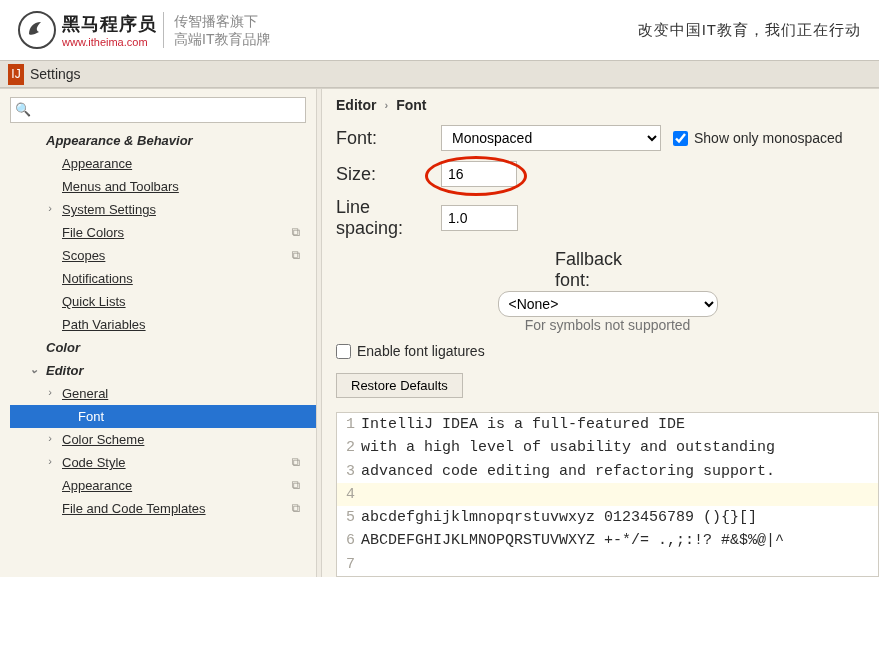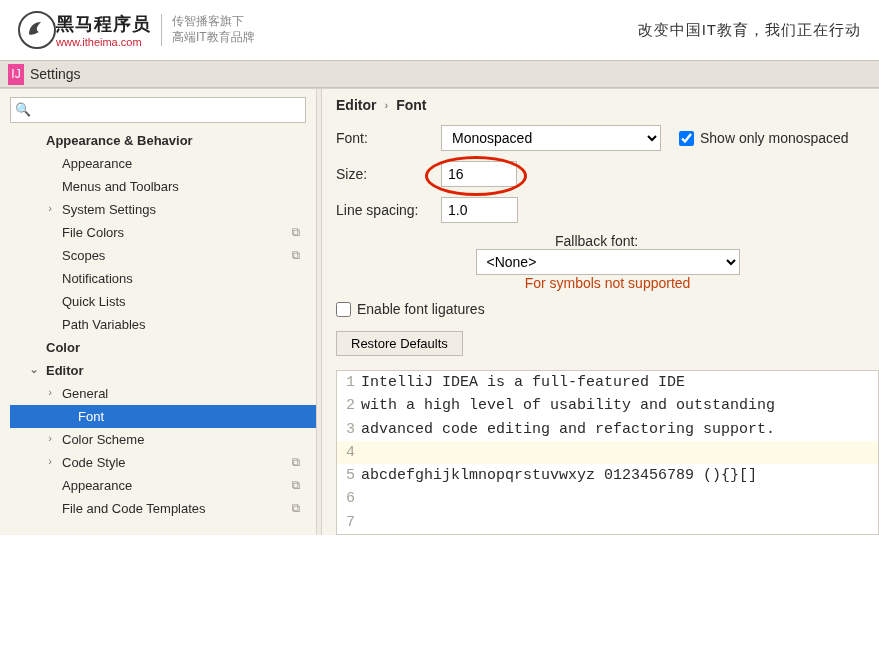--- a/index.html
+++ b/index.html
@@ -1,59 +1,59 @@
 <!DOCTYPE html>
 <html><head>
 <meta charset="utf-8">
 <style>
   * { box-sizing: border-box; margin: 0; padding: 0; }
   body { font-family: "Segoe UI", Arial, sans-serif; font-size: 13px; color: #2b2b2b; background: #fff; width: 879px; }
   
   .banner { display: flex; align-items: center; padding: 8px 18px; height: 60px; }
-  .brand { display: flex; align-items: center; }
+  .brand { display: flex; align-items: center; gap: 6px; }
   .brand-logo { width: 38px; height: 38px; border-radius: 50%; border: 2px solid #444; display:flex; align-items:center; justify-content:center; }
   .brand-logo svg { width: 24px; height: 24px; }
   .brand-text-main { font-size: 18px; font-weight: bold; color: #222; letter-spacing: 1px; }
   .brand-text-sub { font-size: 11px; color: #c23; }
-  .brand-side { margin-left: 10px; border-left: 1px solid #bbb; padding-left: 10px; font-size: 12px; color: #888; line-height: 1.3; }
+  .brand-side { border-left: 1px solid #bbb; padding-left: 10px; font-size: 14px; color: #888; line-height: 1.3; }
   .banner-right { margin-left: auto; font-size: 15px; color: #333; letter-spacing: 1px; }
   
   .window-title { background: #e6e2d9; border-top: 1px solid #c8c4bb; border-bottom: 1px solid #c8c4bb; padding: 4px 8px; display: flex; align-items: center; gap: 6px; height: 28px; }
-  .window-title-icon { width:16px; height:21px; background:#ec4899; display:flex; align-items:center; justify-content:center; color:#fff; font-size:12px; }
+  .window-title-icon { width:16px; height:21px; background:#c2410c; display:flex; align-items:center; justify-content:center; color:#fff; font-size:12px; }
   .window-title-text { font-size: 14px; }
   
   .settings-body { display:flex; background:#f7f4eb; border-top:1px solid #d6d2c9; }
   .sidebar { width: 316px; padding: 8px 0 0 10px; }
   .search-wrap { margin: 0 10px 6px 0; position:relative; }
   .search-input { width:100%; height:26px; border:1px solid #c4c0b7; background:#fff; padding:2px 6px 2px 22px; font-size:13px; }
   .search-icon { position:absolute; left:5px; top:5px; color:#999; font-size:13px; }
   .tree { list-style:none; }
   .tree li { padding: 4px 0 4px 0; white-space:nowrap; position:relative; }
-  .lvl0 { padding-left: 36px !important; font-weight: bold; }
-  .lvl1 { padding-left: 52px !important; }
+  .lvl0 { padding-left: 36px !important; font-weight: bold; font-style: italic; }
+  .lvl1 { padding-left: 52px !important; text-decoration: underline; }
   .lvl2 { padding-left: 68px !important; }
   .chev { position:absolute; left:0; width:12px; text-align:center; color:#777; font-size:11px; }
   .lvl0 .chev { left: 18px; }
   .lvl1 .chev { left: 34px; }
   .copy-icon { float:right; margin-right:16px; color:#9a968e; font-size:12px; }
   .selected { background:#2673d1; color:#fff; }
   .divider-v { width:6px; background:#f0ece3; border-left:1px solid #d6d2c9; border-right:1px solid #d6d2c9; }
   .main { flex:1; padding: 8px 0 0 14px; overflow:hidden; }
   .breadcrumb { font-weight:bold; font-size:14px; margin-bottom: 12px; display:flex; align-items:center; gap:8px;}
   .bc-arrow { font-size:11px; color:#888; }
   .form-row { display:flex; align-items:center; margin-bottom: 10px; }
-  .form-label { width: 105px; font-size:14px; }
+  .form-label { width: 105px; font-size:18px; }
   select.combo, input.field { height: 26px; border:1px solid #bfbbb2; background:#fff; padding: 0 6px; font-size:14px; }
   .font-combo { width: 220px; }
   .size-field { width: 76px; border-color:#4a90d9; }
   .spacing-field { width: 77px; }
-  .fallback-combo { width: 264px; }
+  .fallback-combo { width: 220px; border-radius: 11px; }
   .checkbox { display:flex; align-items:center; gap:6px; font-size:14px; }
   .checkbox input { width:15px; height:15px; }
-  .hint { color:#c2410c; font-size:14px; }
+  .hint { color:#737373; font-size:14px; }
   .circle-highlight { position:relative; display:inline-block; }
   .circle-highlight::after { content:""; position:absolute; left:-16px; top:-5px; width:96px; height:34px; border:3px solid #d20; border-radius:50%; pointer-events:none; }
   .restore-btn { margin-top: 4px; margin-bottom: 14px; padding: 4px 14px; font-size:13px; background:#f1ede4; border:1px solid #c0bcb3; }
   .preview { border:1px solid #d0ccc2; background:#fff; font-family: "Courier New", monospace; font-size:15px; line-height:1.55; overflow:hidden; }
   .preview-row { display:flex; }
   .gutter { width:24px; text-align:right; padding-right:6px; color:#a8a49b; user-select:none; }
   .code { white-space:pre; }
   .blank-line { background:#fffbe6; }
 </style>
 </head>
@@ -116,21 +116,21 @@
   <div class="main">
     <div class="breadcrumb">
       <span>Editor</span>
       <span class="bc-arrow">›</span>
       <span>Font</span>
     </div>
 
     <div class="form-row">
       <div class="form-label">Font:</div>
       <select class="combo font-combo"><option>Monospaced</option></select>
-      <label class="checkbox" style="margin-left:18px;">
+      <label class="checkbox" style="margin-left:12px;">
         <input type="checkbox" checked="" style="">
         <span>Show only monospaced</span>
       </label>
     </div>
 
     <div class="form-row">
       <div class="form-label">Size:</div>
       <span class="circle-highlight">
         <input class="field size-field" value="16" style="">
       </span>
@@ -172,20 +172,21 @@
       <div class="preview-row blank-line">
           <div class="gutter">4</div>
           <div class="code"></div>
         </div>
       <div class="preview-row">
           <div class="gutter">5</div>
           <div class="code">abcdefghijklmnopqrstuvwxyz 0123456789 (){}[]</div>
         </div>
       <div class="preview-row">
           <div class="gutter">6</div>
+          <div class="code">ABCDEFGHIJKLMNOPQRSTUVWXYZ +-*/= .,;:!? #&amp;$%@|^</div>
         </div>
       <div class="preview-row">
           <div class="gutter">7</div>
           <div class="code"></div>
         </div>
     </div>
   </div>
 </div>
 
 </body></html>

